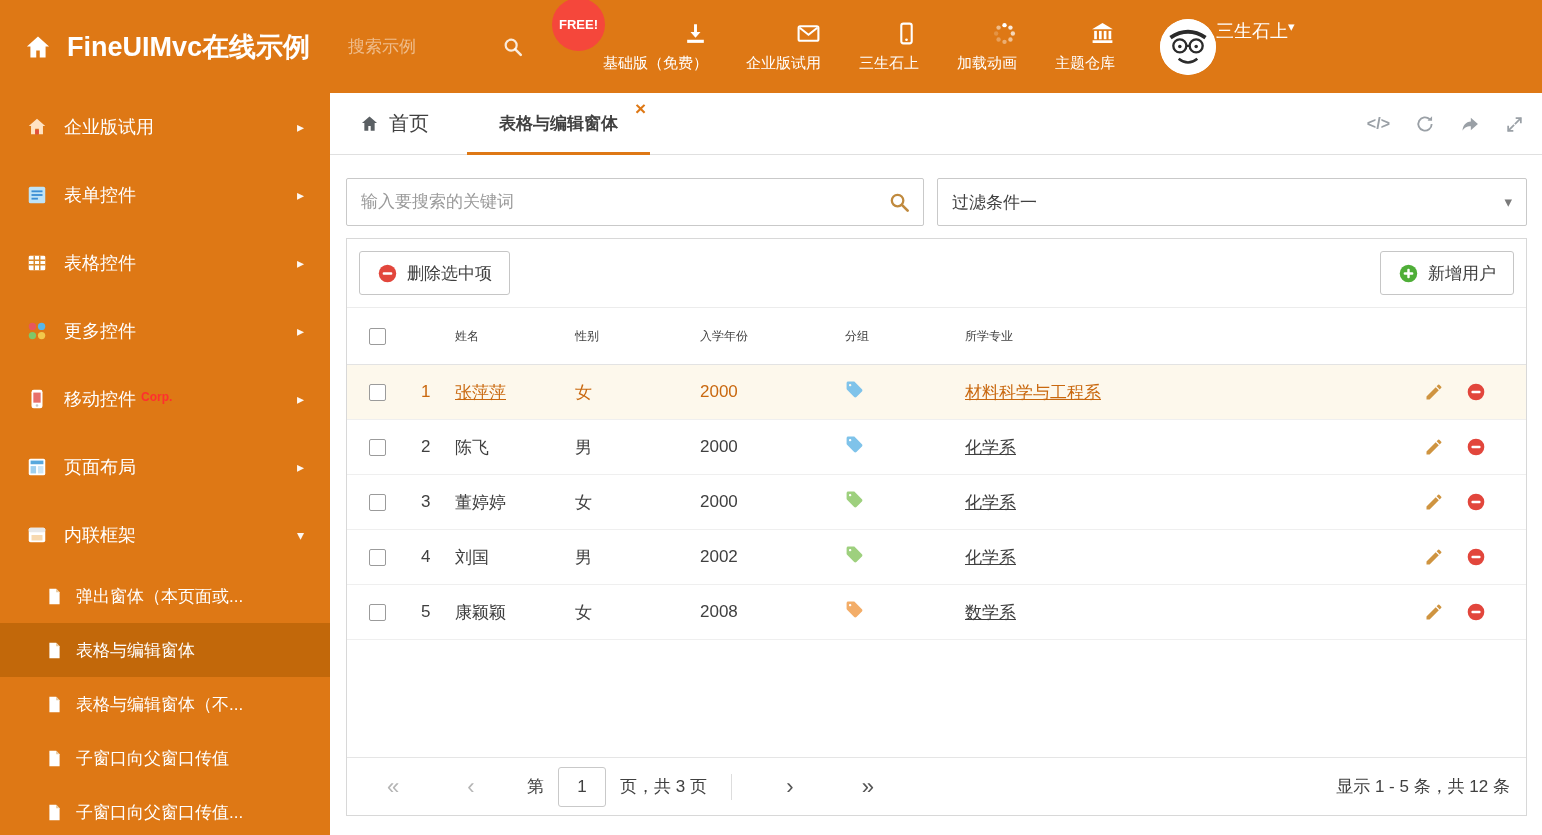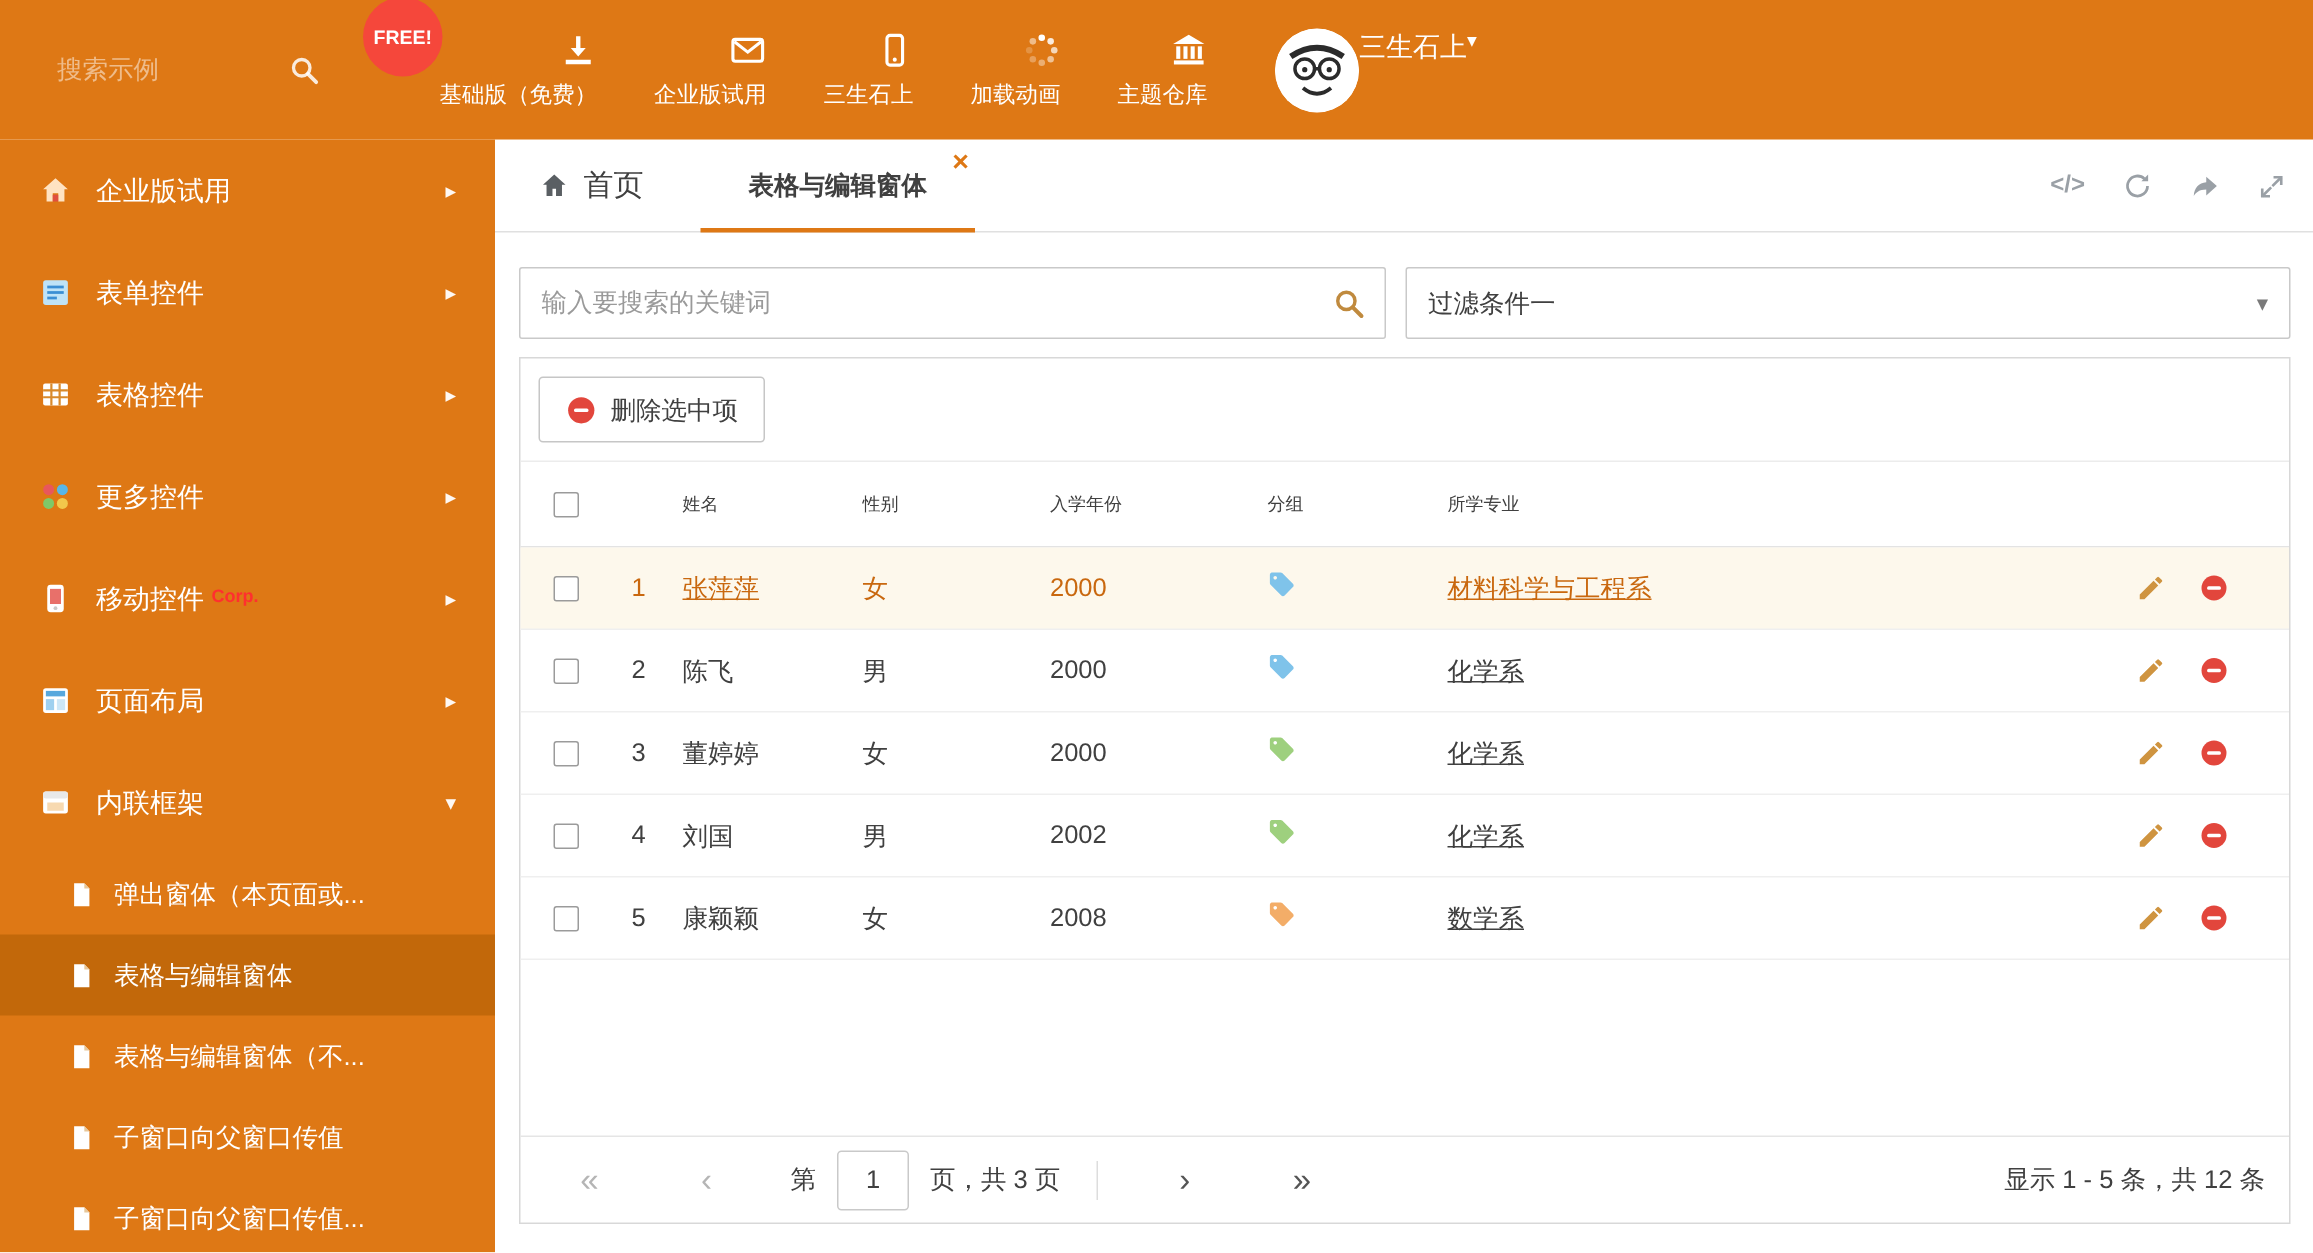--- a/index.html
+++ b/index.html
@@ -82,20 +82,28 @@
   .pg-divider{width:1px;height:26px;background:#ddd;margin:0 14px 0 24px}
   .pg-next{margin-left:14px}
   .pg-summary{margin-left:auto;white-space:nowrap}
 </style>
 </head>
 <body>
 
 <div class="app">
 
   <header class="topbar">
+    <div class="brand">
+      <span>
+        <svg viewBox="0 0 24 24" width="28" height="28">
+            <path d="M12 3l9.5 8.5h-3V21h-5v-6h-3v6h-5v-9.5h-3z" fill="#fff"></path>
+          </svg>
+      </span>
+      <span class="brand-title">FineUIMvc在线示例</span>
+    </div>
 
     <div class="hsearch">
       <input class="hsearch-input" placeholder="搜索示例" style="">
       <span class="hsearch-ic">
         <svg viewBox="0 0 24 24" width="22" height="22">
             <circle cx="10" cy="10" r="6" fill="none" stroke="currentColor" stroke-width="2.4"></circle>
             <line x1="14.5" y1="14.5" x2="20.5" y2="20.5" stroke="currentColor" stroke-width="2.8" stroke-linecap="round"></line>
           </svg>
       </span>
     </div>
@@ -365,20 +373,30 @@
       <div class="toolbar">
         <button class="btn">
           <span>
               <svg viewBox="0 0 24 24" width="21" height="21">
                 <circle cx="12" cy="12" r="10" fill="#e2463c"></circle>
                 <rect x="6.5" y="10.6" width="11" height="2.8" rx="1.2" fill="#fff"></rect>
               </svg>
             </span>
           <span>删除选中项</span>
         </button>
+        <button class="btn btn-add">
+          <span>
+              <svg viewBox="0 0 24 24" width="21" height="21">
+                <circle cx="12" cy="12" r="10" fill="#4fae38"></circle>
+                <rect x="6.5" y="10.6" width="11" height="2.8" rx="1.2" fill="#fff"></rect>
+                <rect x="10.6" y="6.5" width="2.8" height="11" rx="1.2" fill="#fff"></rect>
+              </svg>
+            </span>
+          <span>新增用户</span>
+        </button>
       </div>
 
       <div class="thead">
         <span class="c-check">
             <span class="checkbox"></span>
           </span>
         <span class="c-num"></span>
         <span>姓名</span>
         <span>性别</span>
         <span>入学年份</span>

